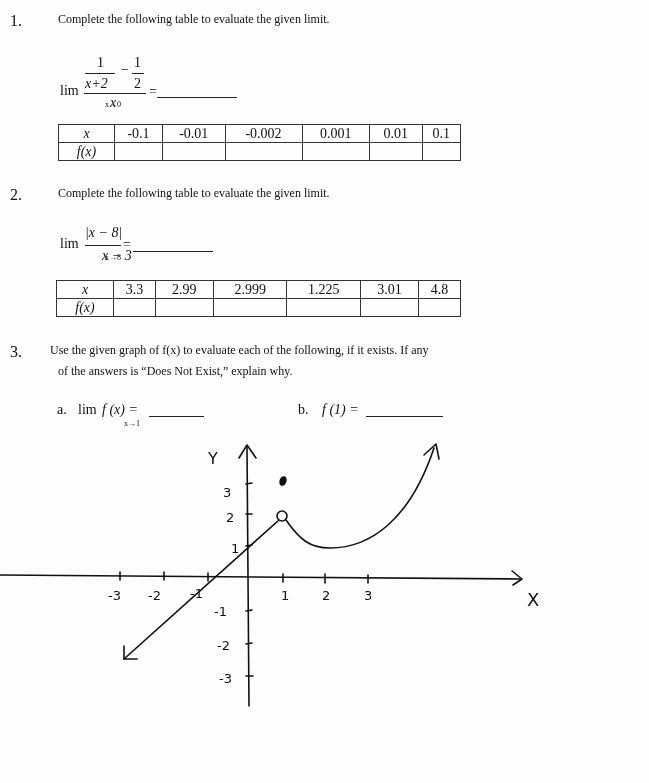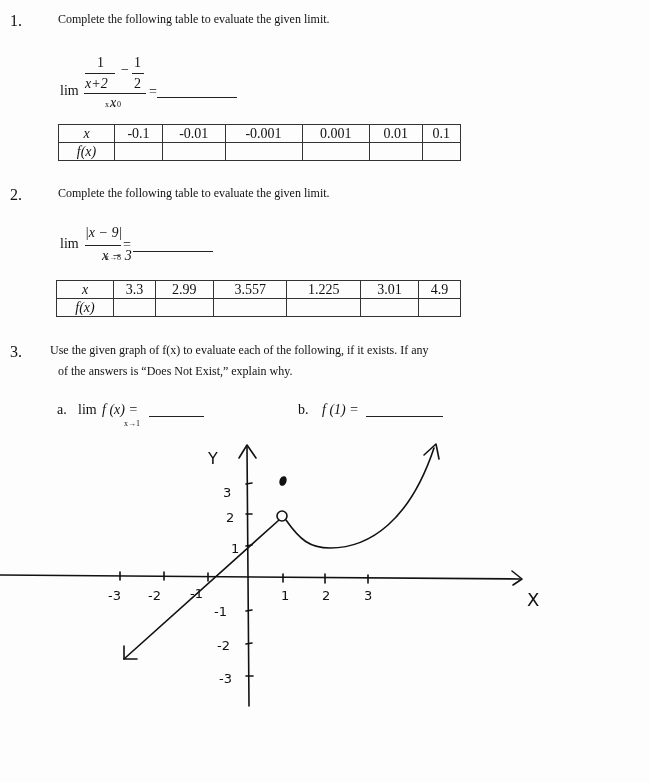--- a/index.html
+++ b/index.html
@@ -46,21 +46,21 @@
   <div class="abs lim" style="left:149px;top:84px;">=</div>
   <div class="blank" style="left:157px;top:97px;width:80px;"></div>
 </div>
 
 <table class="vals" style="left:58px;top:124px;width:403px;">
   <tbody>
       <tr>
     <td class="hdr" style="width:55px;">x</td>
     <td>-0.1</td>
     <td>-0.01</td>
-    <td>-0.001</td>
+    <td>-0.002</td>
     <td>0.001</td>
     <td>0.01</td>
     <td>0.1</td>
   </tr>
   <tr>
     <td class="hdr">f(x)</td>
     <td></td>
     <td></td>
     <td></td>
     <td></td>
@@ -69,37 +69,37 @@
   </tr>
 </tbody>
   </table>
 
 <div class="abs qnum" style="left:10px;top:186px;">2.</div>
 <div class="abs qtext" style="left:58px;top:186px;">Complete the following table to evaluate the given limit.</div>
 
 <div>
   <div class="abs lim" style="left:60px;top:236px;">lim</div>
   <div class="abs limsub" style="left:61px;top:253px;">x→8</div>
-  <div class="abs lim ital" style="left:85px;top:225px;">|x − 9|</div>
+  <div class="abs lim ital" style="left:85px;top:225px;">|x − 8|</div>
   <div class="frac-line" style="left:85px;top:245px;width:36px;"></div>
   <div class="abs lim ital" style="left:102px;top:248px;">x − 3</div>
   <div class="abs lim" style="left:123px;top:237px;">=</div>
   <div class="blank" style="left:133px;top:251px;width:80px;"></div>
 </div>
 
 <table class="vals" style="left:56px;top:280px;width:405px;">
   <tbody>
       <tr>
     <td class="hdr" style="width:56px;">x</td>
     <td>3.3</td>
     <td>2.99</td>
-    <td>3.557</td>
+    <td>2.999</td>
     <td>1.225</td>
     <td>3.01</td>
-    <td>4.9</td>
+    <td>4.8</td>
   </tr>
   <tr>
     <td class="hdr">f(x)</td>
     <td></td>
     <td></td>
     <td></td>
     <td></td>
     <td></td>
     <td></td>
   </tr>

